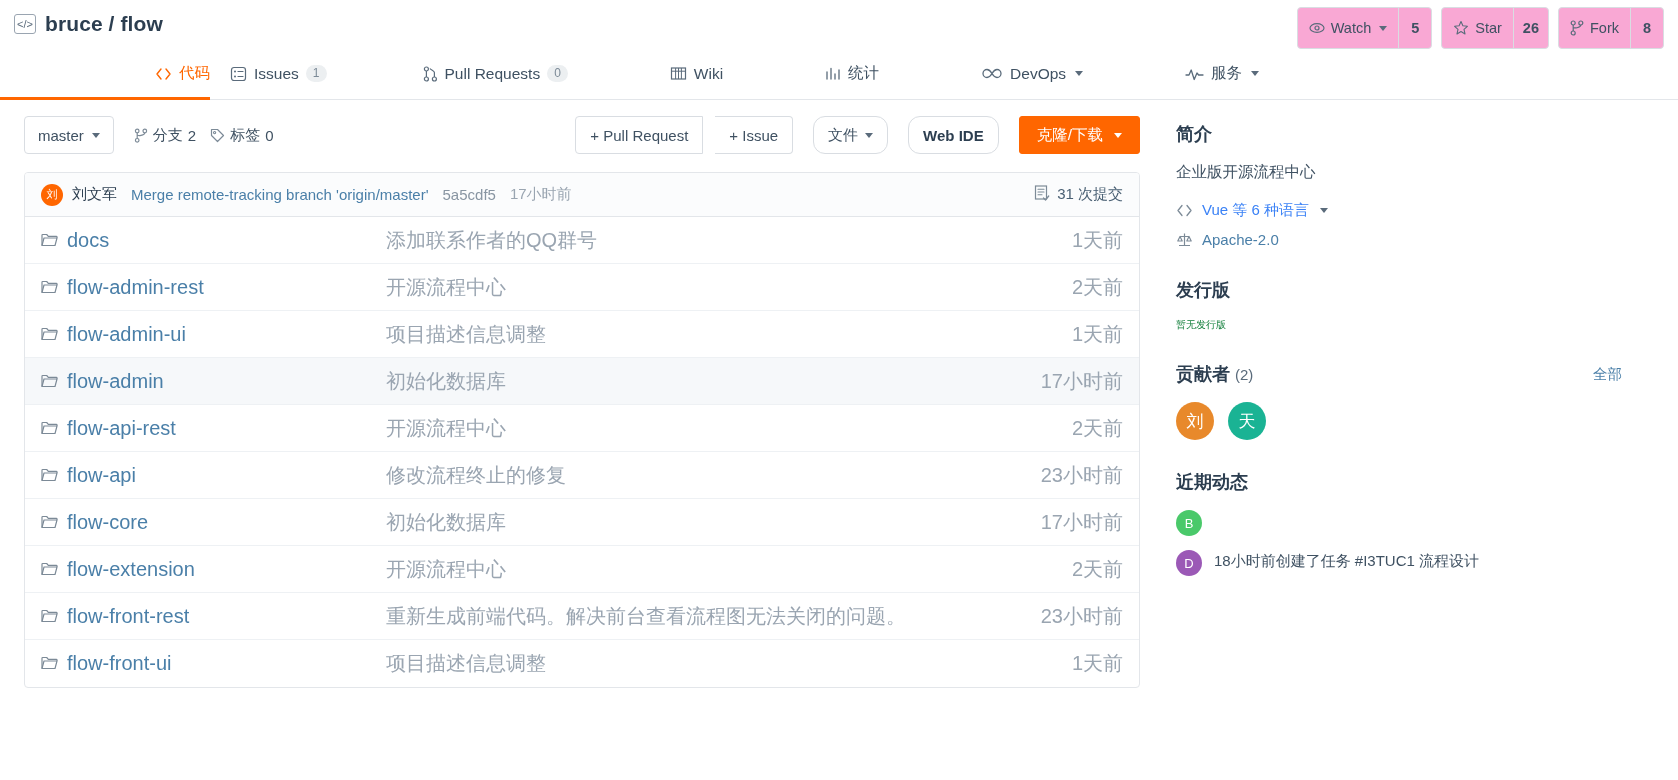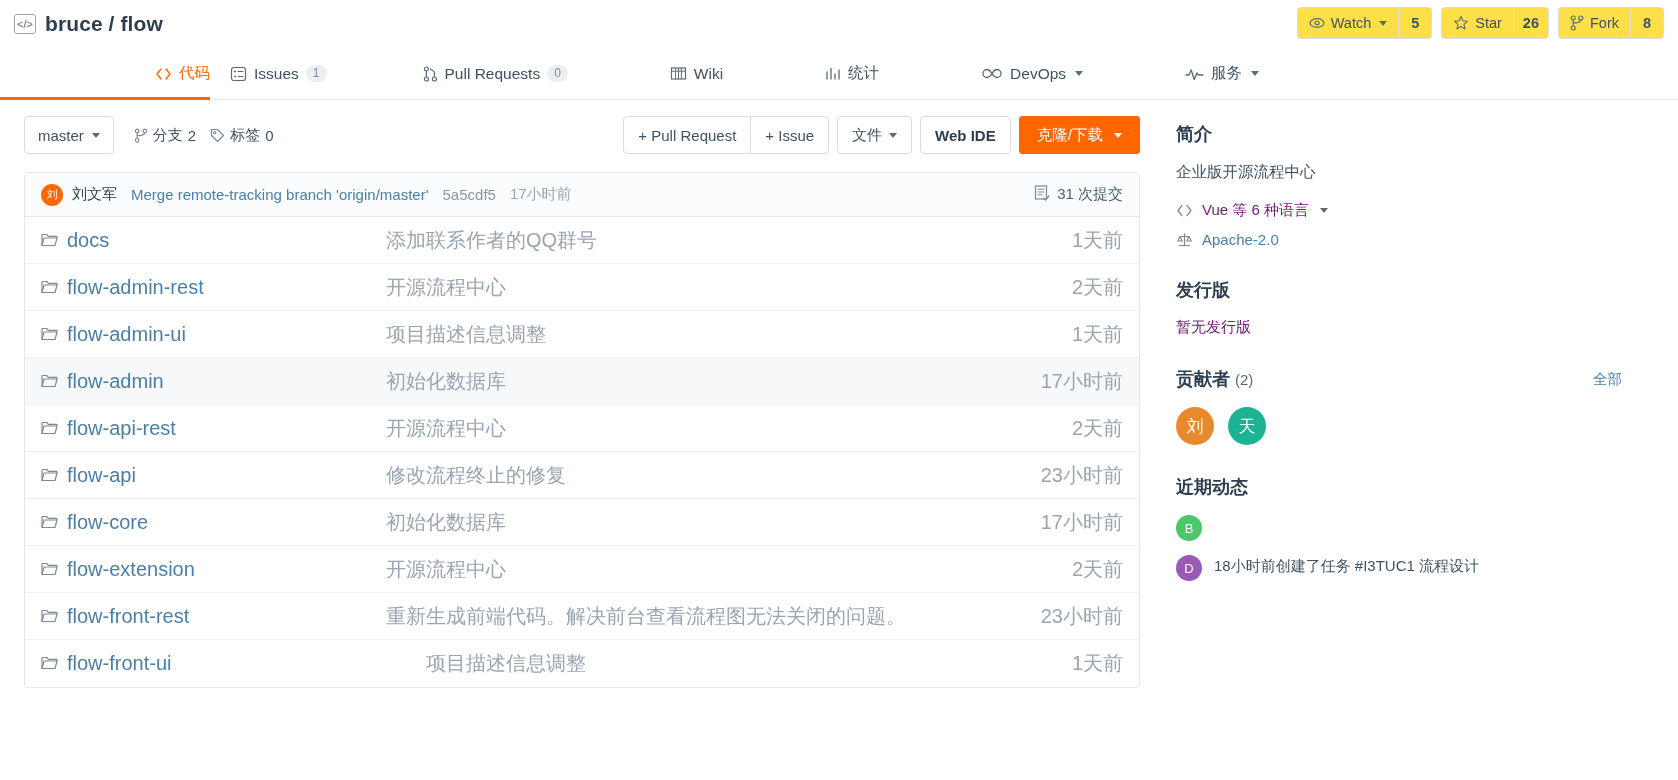--- a/index.html
+++ b/index.html
@@ -37,22 +37,22 @@
   .header-actions {
     position: absolute;
     right: 14px; top: 7px;
     display: flex; gap: 9px;
   }
   .btn-group {
     display: flex;
     border: 1px solid #d9dde2;
     border-radius: 4px;
     overflow: hidden;
-    background: #fde047;
-    height: 32px;
+    background: #f9a8d4;
+    height: 42px;
   }
   .btn-group > .bg-main {
     display: flex; align-items: center; gap: 6px;
     padding: 0 11px;
     font-size: 14.5px;
     color: #3f5162;
     white-space: nowrap;
   }
   .btn-group > .bg-count {
     display: flex; align-items: center; justify-content: center;
@@ -139,34 +139,34 @@
     color: #3f5162;
   }
   .meta-link .num { color: #3f5162; }
 
   .toolbar-right {
     position: absolute;
     right: 0;
     display: flex;
     align-items: stretch;
     height: 38px;
-    gap: 0;
+    gap: 12px;
   }
   .tb-btn {
     border: 1px solid #d9dde2;
     background: #fff;
     display: flex; align-items: center; justify-content: center; gap: 5px;
     padding: 0 14px;
     font-size: 15px;
     color: #3f5162;
     white-space: nowrap;
   }
   .tb-btn.j1 { border-radius: 4px 0 0 4px; }
   .tb-btn.j2 { border-left: none; border-radius: 0 4px 4px 0; }
-  .tb-btn.sep { margin-left: 8px; border-radius: 4px; }
+  .tb-btn.sep { margin-left: 8px; border-radius: 12px; }
   .tb-btn.bold { font-weight: bold; color: #2c3e50; }
   .tb-btn.primary {
     margin-left: 8px;
     background: #f60;
     border-color: #f60;
     color: #fff;
     font-size: 15.5px;
     border-radius: 3px;
     padding: 0 17px;
     gap: 9px;
@@ -211,21 +211,21 @@
   }
 
   .file-row {
     display: flex;
     align-items: center;
     height: 47px;
     border-bottom: 1px solid #eef1f4;
     padding: 0 16px;
     font-size: 20px;
   }
-  .file-row:last-child { border-bottom: none; gap: 40px; }
+  .file-row:last-child { border-bottom: none; }
   .file-row.hover { background: #f6f8fa; }
   .fr-name {
     width: 345px;
     display: flex; align-items: center; gap: 9px;
     color: #4a7fa8;
     white-space: nowrap;
   }
   .fr-msg { flex: 1; color: #9aa5b1; }
   .fr-time { color: #9aa5b1; text-align: right; white-space: nowrap; }
 
@@ -245,23 +245,23 @@
     font-size: 14.5px; font-weight: normal;
     color: #4a7fa8;
   }
   .side-desc { font-size: 15.5px; color: #3f5162; margin-bottom: 18px; }
   .side-meta {
     display: flex; align-items: center; gap: 9px;
     font-size: 15px;
     margin-bottom: 11px;
     color: #3f5162;
   }
-  .side-meta .lang { color: #701a75; }
+  .side-meta .lang { color: #3b82f6; }
   .side-meta .lic { color: #4a7fa8; }
-  .side-empty { font-size: 15px; color: #701a75; font-family: Liberation Serif, serif; }
+  .side-empty { font-size: 10px; color: #15803d; font-family: Liberation Serif, serif; }
   .side-sec { margin-bottom: 30px; }
   .avatars { display: flex; gap: 14px; margin-top: 4px; }
   .avatar-lg {
     width: 38px; height: 38px;
     border-radius: 50%;
     color: #fff;
     font-size: 17px;
     display: flex; align-items: center; justify-content: center;
   }
   .act-item {

